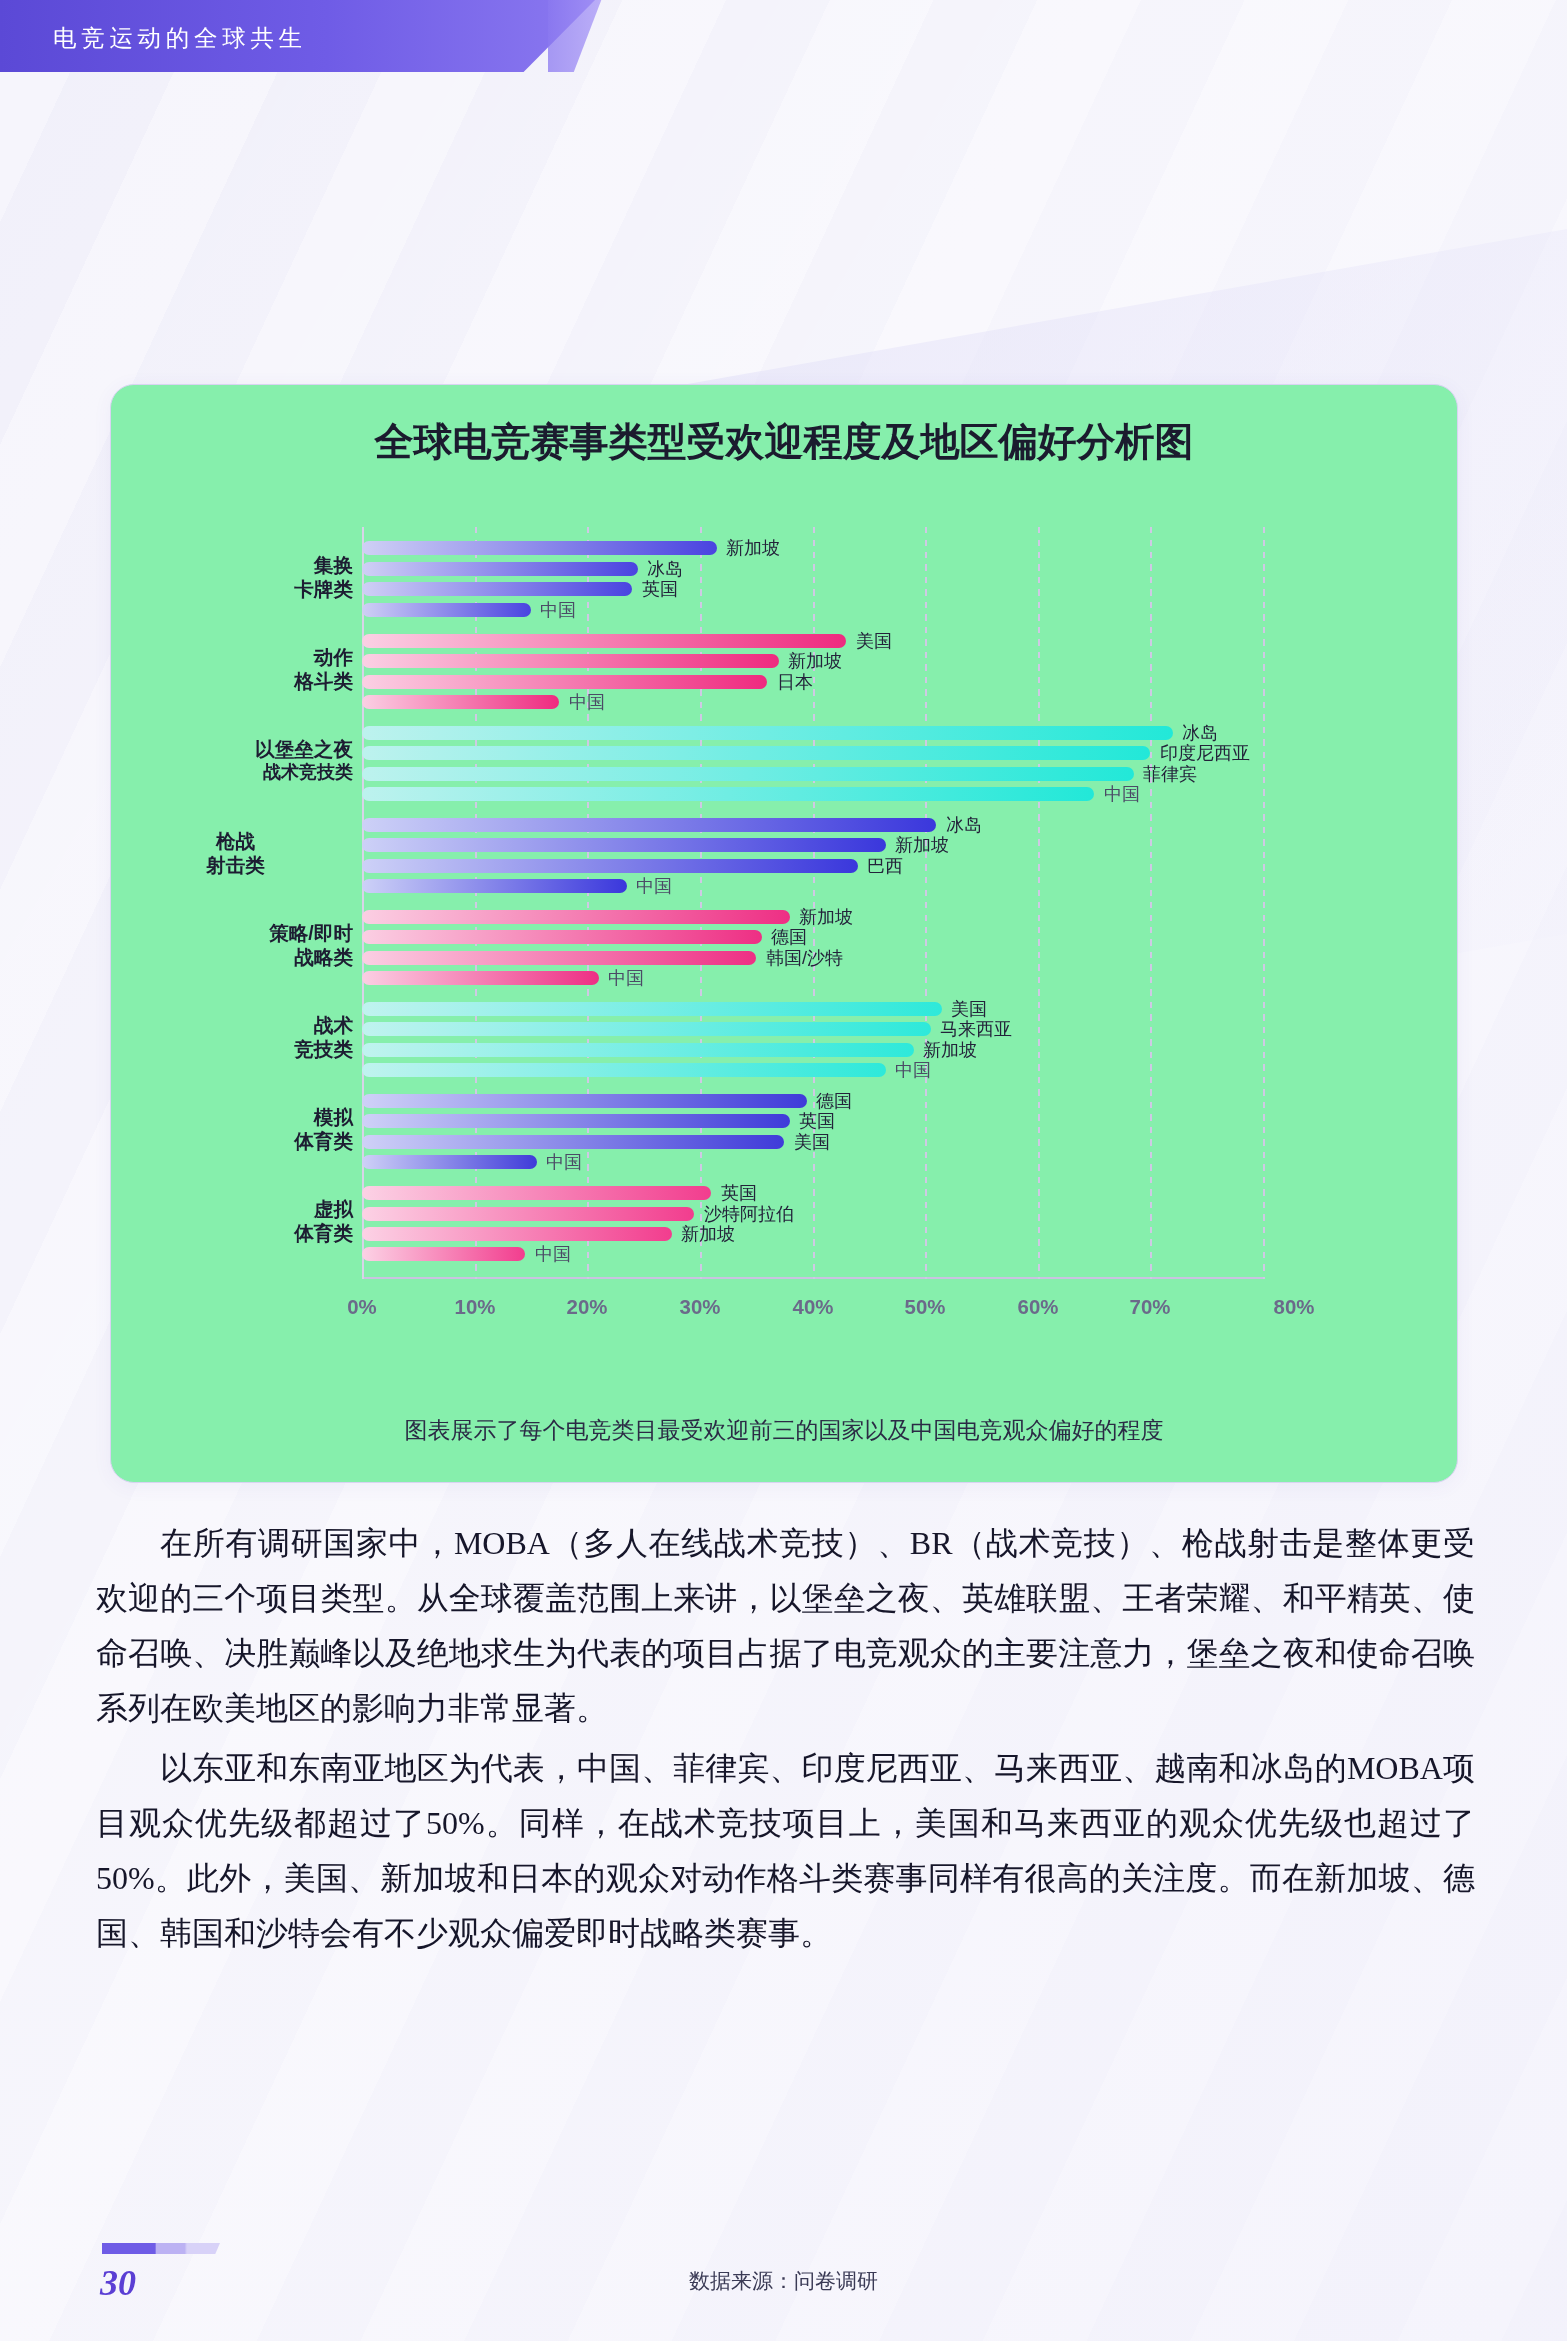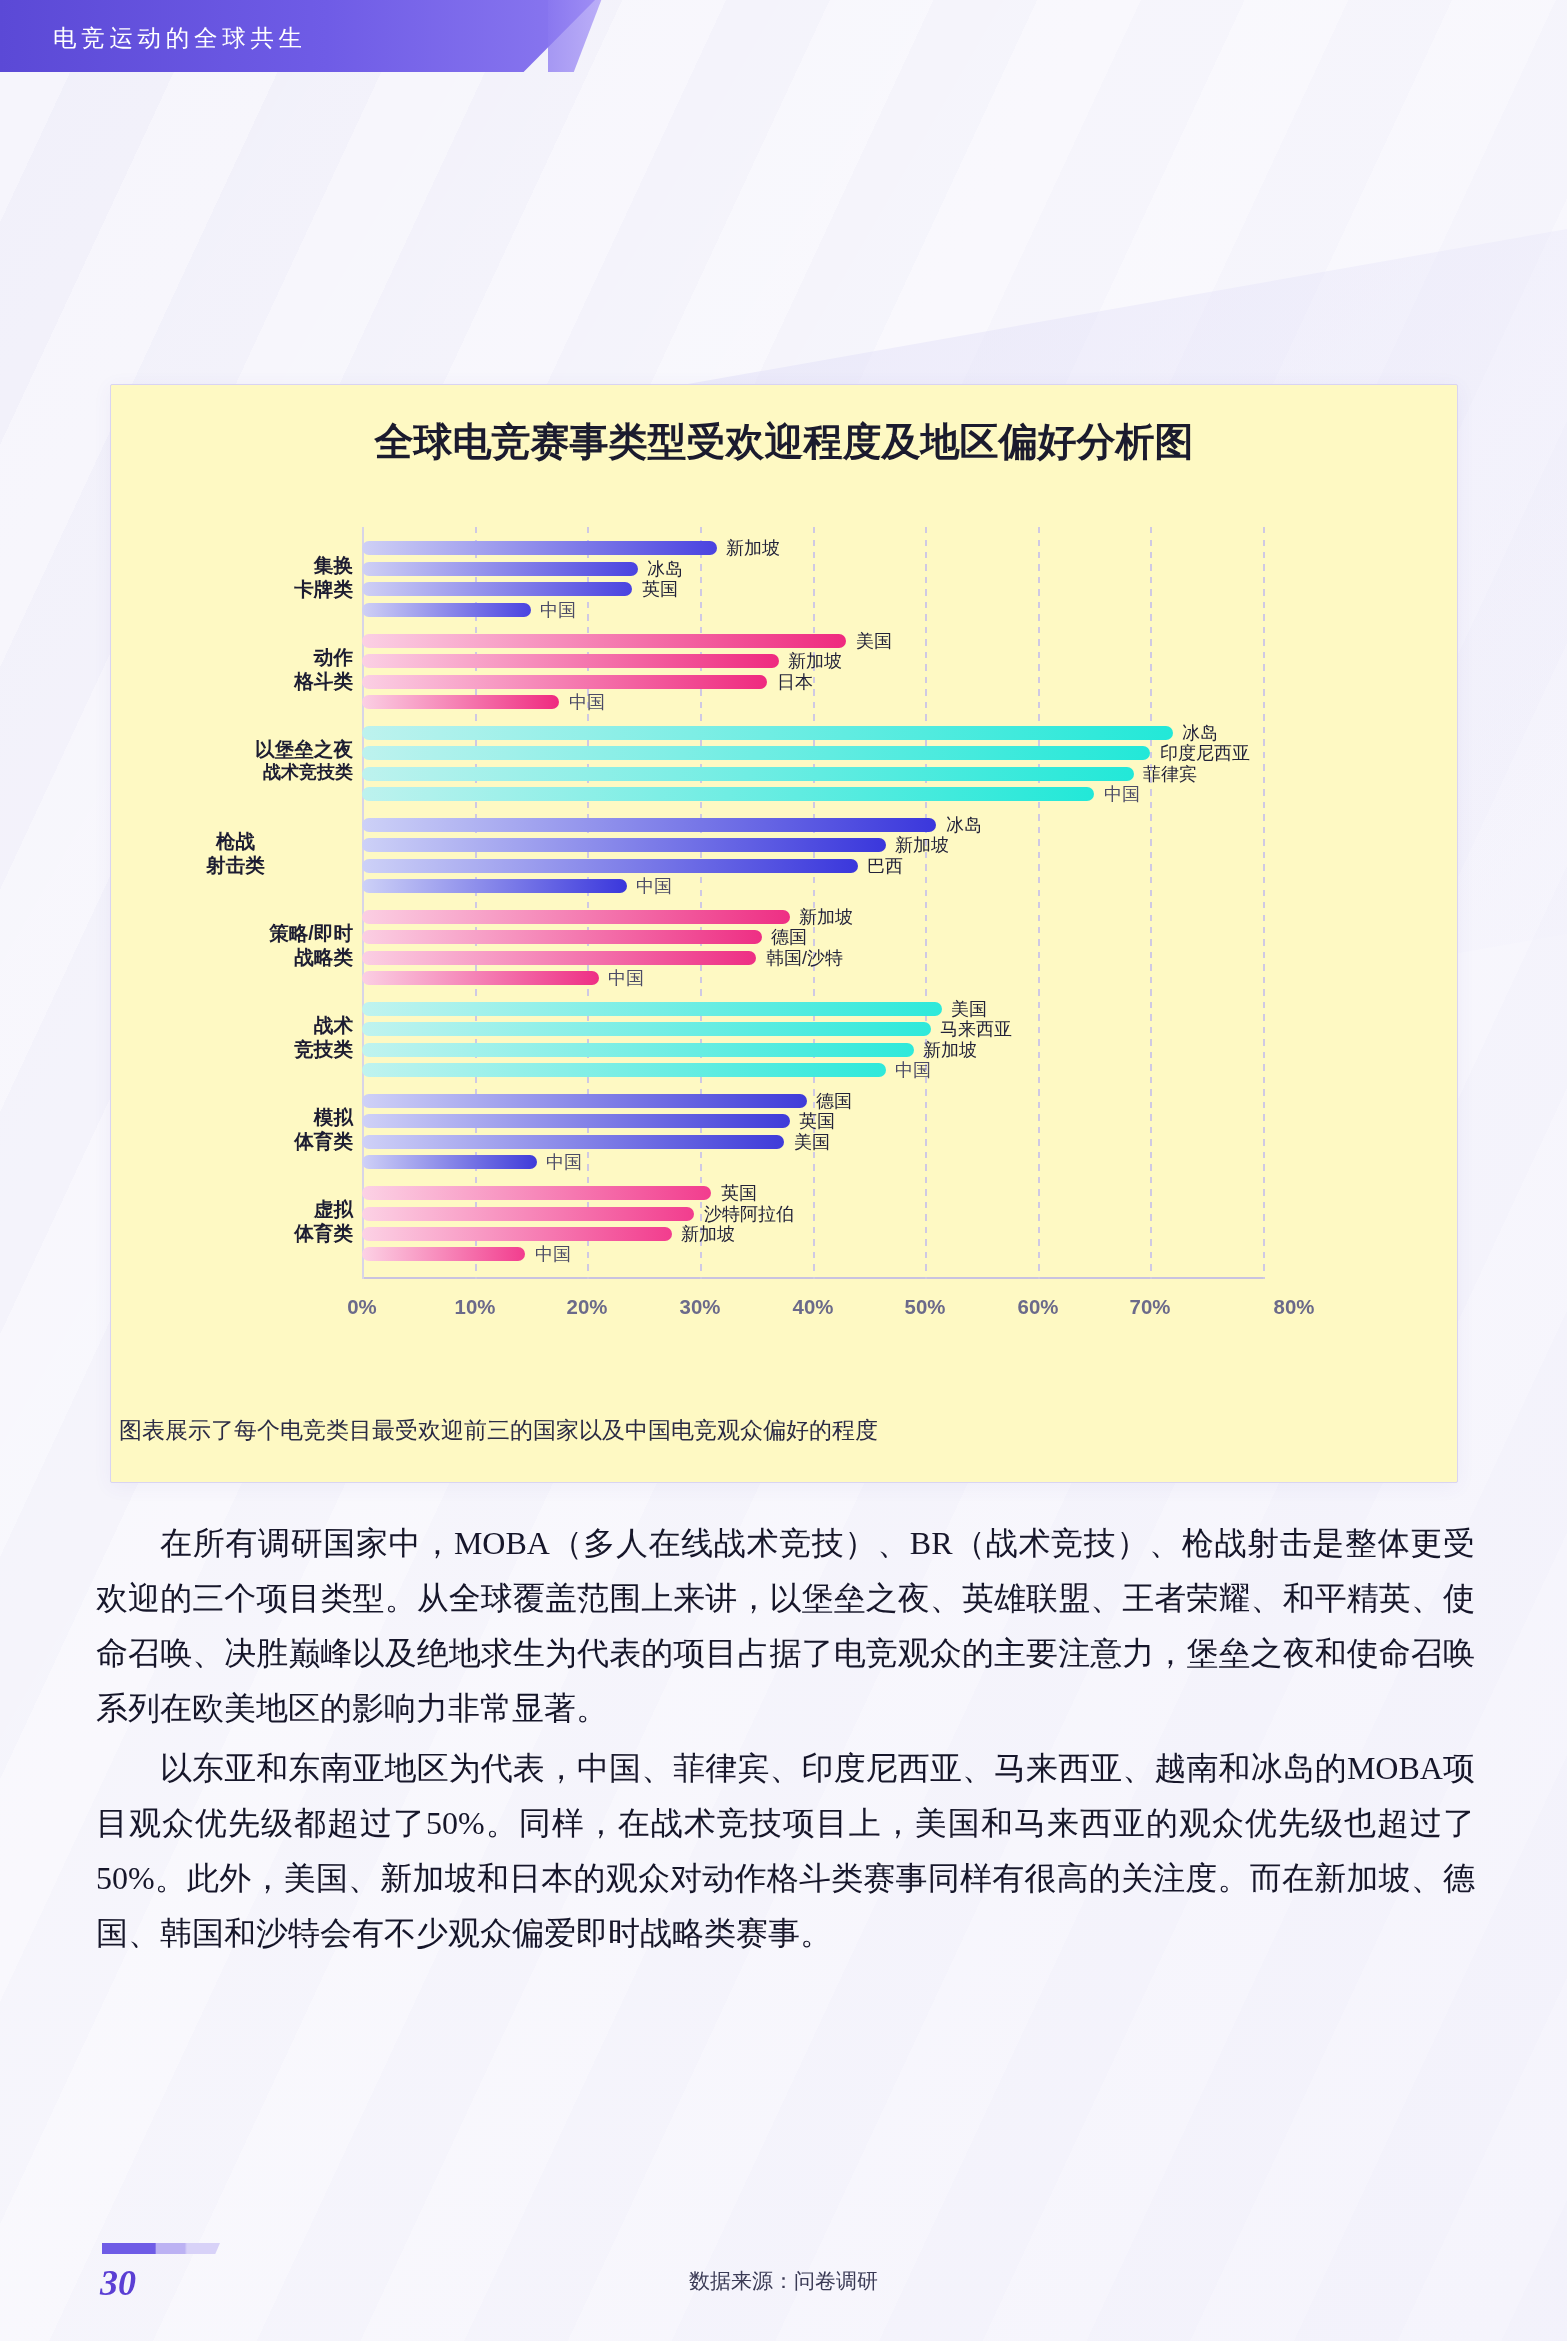--- a/index.html
+++ b/index.html
@@ -42,23 +42,23 @@
   
   .page-title {
     position:absolute; top:129px; left:0; width:1567px; text-align:center;
     color:#5b3fd4; font-family:"Liberation Serif", serif;
     font-size:53px; line-height:1.28; font-weight:bold;
   }
   .page-title .l2 { display:block; }
   
   .chart-card {
     position:absolute; left:110px; top:384px; width:1346px; height:1097px;
-    background:#fef9c3;
+    background:#86efac;
     border:1.6px solid #d9d4f2;
-    border-radius:2px;
+    border-radius:24px;
     box-shadow:0 3.1px 19px rgba(90,70,190,0.06);
   }
   .chart-title {
     position:absolute; top:30px; left:0; width:100%; text-align:center;
     font-family:"Liberation Serif", serif; font-weight:bold;
     font-size:39px; color:#1b1b2e;
   }
   .chart-area {
     position:absolute; left:0; top:118px; width:100%; height:870px;
   }
@@ -89,21 +89,21 @@
   .bar-row { position:absolute; left:0; height:14px; }
   .bar {
     position:absolute; left:0; top:0; height:14px; border-radius:7px;
   }
   .bar-label {
     position:absolute; top:50%; transform:translateY(-50%);
     font-size:18px; color:#23233a; white-space:nowrap;
     font-family:"Liberation Sans", sans-serif;
   }
   .chart-caption {
-    position:absolute; bottom:36px; left:8px; width:100%; 
+    position:absolute; bottom:36px; left:0; width:100%; text-align:center;
     font-size:23px; color:#2b2b45;
     font-family:"Liberation Serif", serif;
   }
   
   .body-text {
     position:absolute; left:96px; top:1516px; width:1379px;
     font-family:"Liberation Serif", serif;
     font-size:32px; line-height:1.72; color:#16162a;
     text-align:justify;
   }

